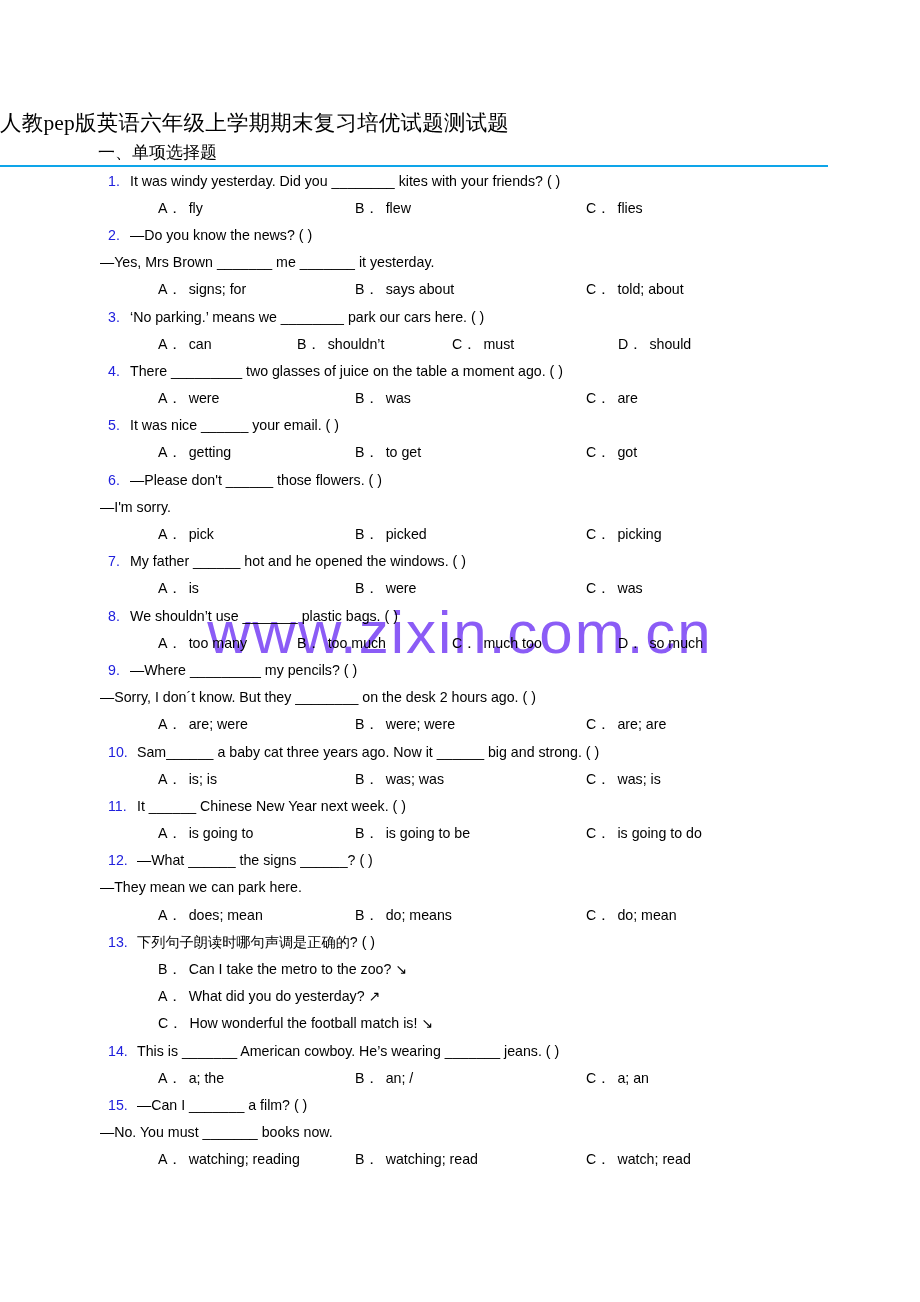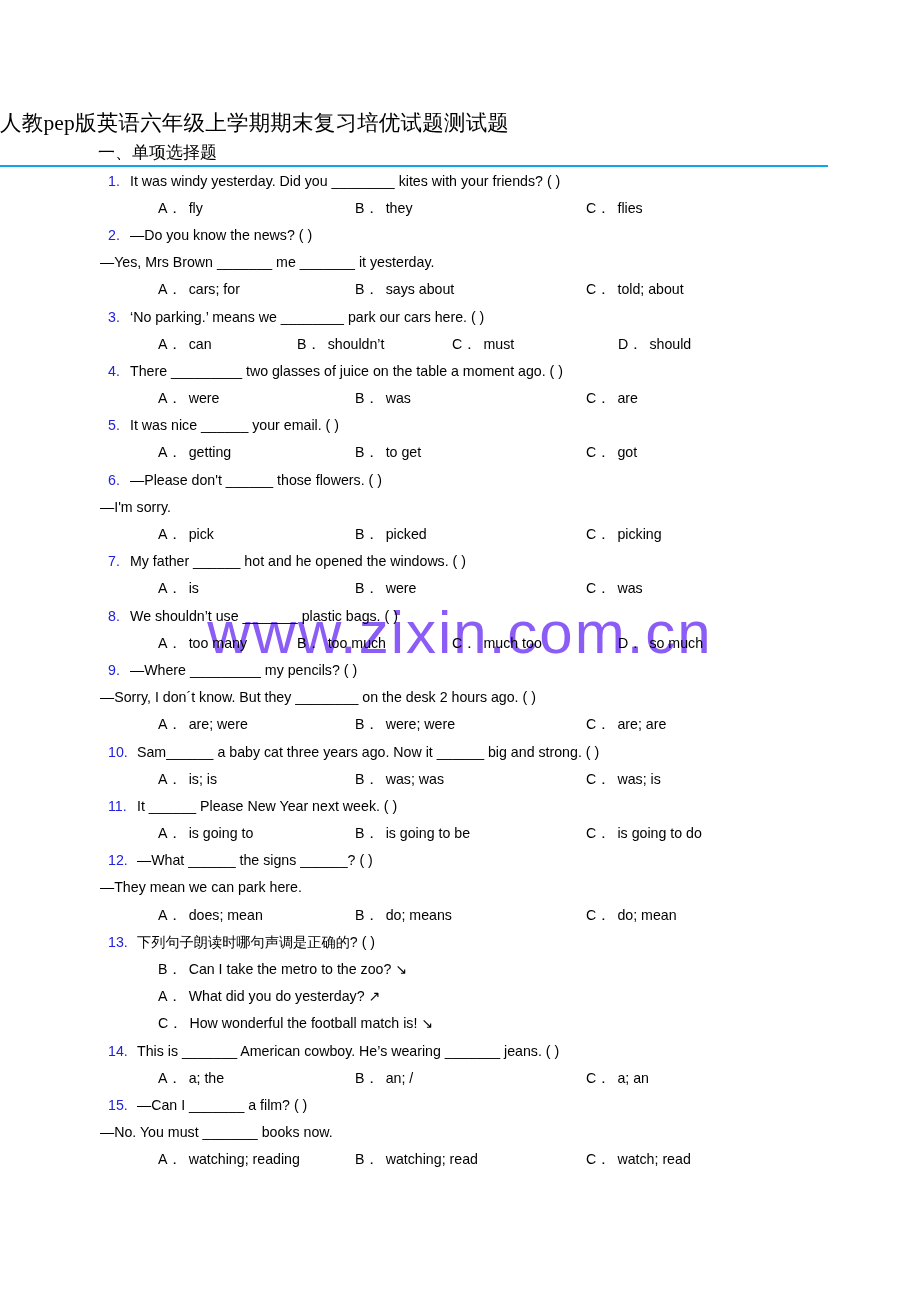--- a/index.html
+++ b/index.html
@@ -152,32 +152,32 @@
     <div class="section-heading">一、单项选择题</div>
 
     <div id="questions">
         <div class="q-block">
           <div class="q-row">
             <span class="q-num">1.</span>
             <span class="q-text">It was windy yesterday. Did you ________ kites with your friends? (    )</span>
           </div>
           <div class="opt-row three">
             <span class="opt"><span class="lbl">A．</span><span>fly</span></span>
-            <span class="opt"><span class="lbl">B．</span><span>they</span></span>
+            <span class="opt"><span class="lbl">B．</span><span>flew</span></span>
             <span class="opt"><span class="lbl">C．</span><span>flies</span></span>
           </div>
         </div>
         <div class="q-block">
           <div class="q-row">
             <span class="q-num">2.</span>
             <span class="q-text">—Do you know the news? (    )</span>
           </div>
           <div class="cont-row">—Yes, Mrs Brown _______ me _______ it yesterday.</div>
           <div class="opt-row three">
-            <span class="opt"><span class="lbl">A．</span><span>cars; for</span></span>
+            <span class="opt"><span class="lbl">A．</span><span>signs; for</span></span>
             <span class="opt"><span class="lbl">B．</span><span>says about</span></span>
             <span class="opt"><span class="lbl">C．</span><span>told; about</span></span>
           </div>
         </div>
         <div class="q-block">
           <div class="q-row">
             <span class="q-num">3.</span>
             <span class="q-text">‘No parking.’ means we ________ park our cars here. (    )</span>
           </div>
           <div class="opt-row four">
@@ -263,21 +263,21 @@
           </div>
           <div class="opt-row three">
             <span class="opt"><span class="lbl">A．</span><span>is; is</span></span>
             <span class="opt"><span class="lbl">B．</span><span>was; was</span></span>
             <span class="opt"><span class="lbl">C．</span><span>was; is</span></span>
           </div>
         </div>
         <div class="q-block">
           <div class="q-row">
             <span class="q-num wide">11.</span>
-            <span class="q-text">It ______ Please New Year next week. (    )</span>
+            <span class="q-text">It ______ Chinese New Year next week. (    )</span>
           </div>
           <div class="opt-row three">
             <span class="opt"><span class="lbl">A．</span><span>is going to</span></span>
             <span class="opt"><span class="lbl">B．</span><span>is going to be</span></span>
             <span class="opt"><span class="lbl">C．</span><span>is going to do</span></span>
           </div>
         </div>
         <div class="q-block">
           <div class="q-row">
             <span class="q-num wide">12.</span>

